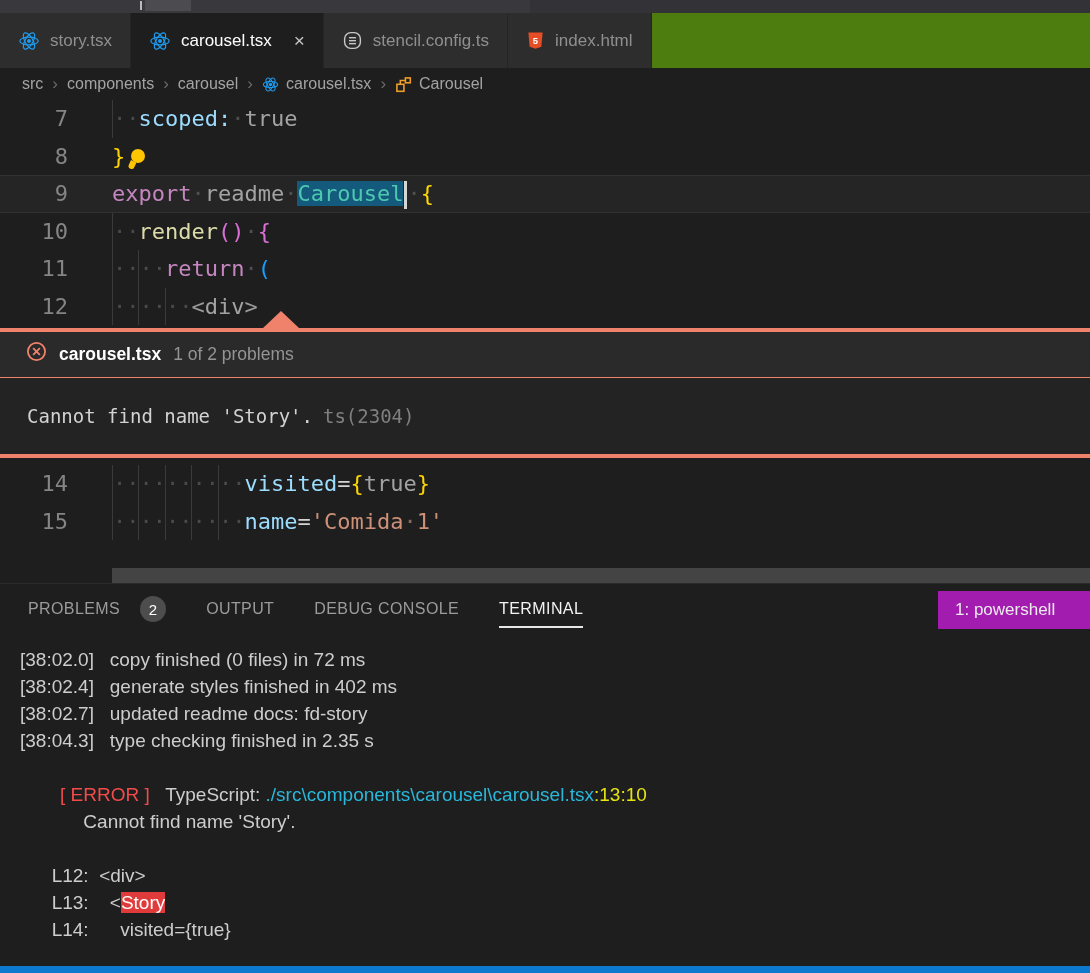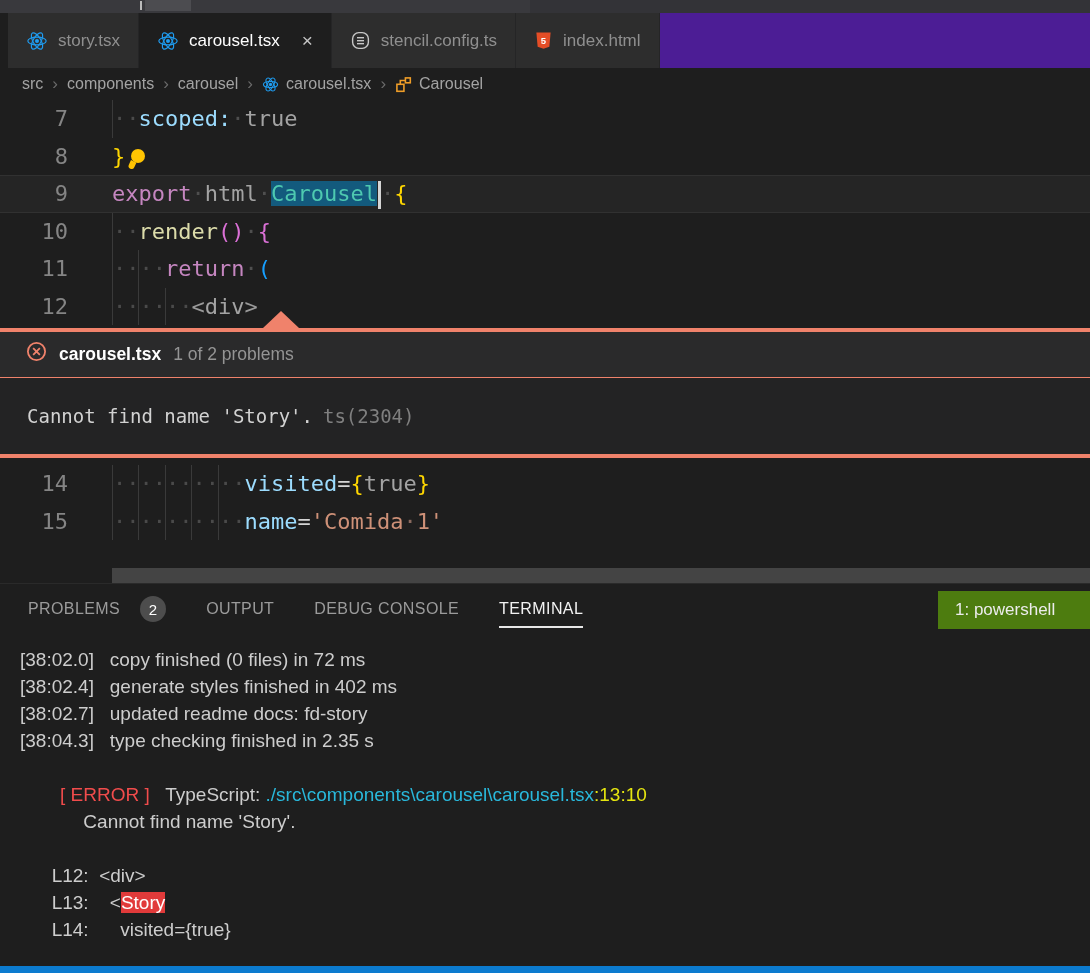--- a/index.html
+++ b/index.html
@@ -6,21 +6,21 @@
   html,body { width:1090px; height:973px; overflow:hidden; background:#1e1e1e;
               font-family:"Liberation Sans", sans-serif; }
 
   
   .titlebar { height:13px; background:#39393d; position:relative; }
   .titlebar .tb-right { position:absolute; left:530px; right:0; top:0; bottom:0; background:#333337; }
   .titlebar .tb-caret { position:absolute; left:140px; top:1px; width:2px; height:9px; background:#bbbbbb; }
   .titlebar .tb-frag  { position:absolute; left:145px; top:0; width:46px; height:11px; background:#4c4c50; }
 
   
-  .tabbar { height:55px; background:#4c1d95; display:flex; align-items:stretch;margin-left:8px; }
+  .tabbar { height:55px; background:#4d7c0f; display:flex; align-items:stretch; }
   .tab { display:flex; align-items:center; gap:10px; padding:0 18px; background:#2d2d2d;
          color:#8f8f8f; font-size:17px; border-right:1px solid #252526; cursor:pointer; }
   .tab.active { background:#1e1e1e; color:#ffffff; }
   .tab .close { font-size:19px; color:#c5c5c5; margin-left:12px; line-height:1; }
   .tab svg, .breadcrumb svg { display:block; }
 
   
   .breadcrumb { height:32px; background:#1e1e1e; display:flex; align-items:center;
                 padding-left:22px; gap:9px; color:#a3a3a3; font-size:16px; }
   .breadcrumb .sep { color:#6b6b6b; font-size:17px; }
@@ -74,21 +74,21 @@
   
   .panel { height:383px; background:#1e1e1e; border-top:1px solid #2a2a2a; position:relative; }
   .ptabs { height:50px; display:flex; align-items:center; padding-left:28px; gap:40px; }
   .ptab { color:#9b9b9b; font-size:16px; letter-spacing:0.4px; display:flex; align-items:center;
           gap:20px; cursor:pointer; }
   .ptab.active { color:#f2f2f2; position:relative; }
   .ptab.active::after { content:""; position:absolute; left:0; right:0; bottom:-10px; height:2px;
                         background:#e7e7e7; }
   .badge { width:26px; height:26px; border-radius:50%; background:#4d4d4d; color:#ffffff;
            font-size:15px; display:flex; align-items:center; justify-content:center; }
-  .shell-select { position:absolute; right:0; top:7px; width:152px; height:38px; background:#4d7c0f;
+  .shell-select { position:absolute; right:0; top:7px; width:152px; height:38px; background:#a21caf;
                   color:#ececec; font-size:17px; display:flex; align-items:center;
                   padding-left:17px; cursor:pointer; }
   .term { padding:12px 0 0 20px; font-family:Liberation Sans, sans-serif; font-size:19px;
           line-height:27px; color:#cdcdcd; }
   .tline { white-space:pre; }
   .t-plain { color:#cdcdcd; } .t-red { color:#F14C4C;margin-left:40px; } .t-cyan { color:#29B8DB; }
   .t-yellow { color:#E5E510; }
   .t-redbox { background:#E13A3A; color:#ffffff; }
 
   
@@ -193,21 +193,21 @@
       </svg>
     </span>
     <span>Carousel</span>
   </span>
 </div>
 
 <div class="editor">
   <div id="rows-top">
       <div class="line"><div class="gut">7</div><div class="code"><span class="iu">··</span><span class="c-prop">scoped:</span><span class="c-ws">·</span><span class="c-kw">true</span></div></div>
       <div class="line"><div class="gut">8</div><div class="code"><span class="c-b1">}</span><span class="bulb"></span></div></div>
-      <div class="line current"><div class="gut">9</div><div class="code"><span class="c-ctrl">export</span><span class="c-ws">·</span><span class="c-kw">html</span><span class="c-ws">·</span><span class="c-type c-sel">Carousel</span><span class="cursor"></span><span class="c-ws">·</span><span class="c-b1">{</span></div></div>
+      <div class="line current"><div class="gut">9</div><div class="code"><span class="c-ctrl">export</span><span class="c-ws">·</span><span class="c-kw">readme</span><span class="c-ws">·</span><span class="c-type c-sel">Carousel</span><span class="cursor"></span><span class="c-ws">·</span><span class="c-b1">{</span></div></div>
       <div class="line"><div class="gut">10</div><div class="code"><span class="iu">··</span><span class="c-fn">render</span><span class="c-b2">()</span><span class="c-ws">·</span><span class="c-b2">{</span></div></div>
       <div class="line"><div class="gut">11</div><div class="code"><span class="iu">··</span><span class="iu">··</span><span class="c-ctrl">return</span><span class="c-ws">·</span><span class="c-b3">(</span></div></div>
       <div class="line"><div class="gut">12</div><div class="code"><span class="iu">··</span><span class="iu">··</span><span class="iu">··</span><span class="c-punc">&lt;</span><span class="c-kw">div</span><span class="c-punc">&gt;</span></div></div>
     </div>
 
   <div class="peek">
     <div class="peek-arrow"></div>
     <div class="peek-head">
       <span>
         <svg viewBox="0 0 20 20" width="21" height="21" fill="none" stroke="#F0826B" stroke-width="1.7">

